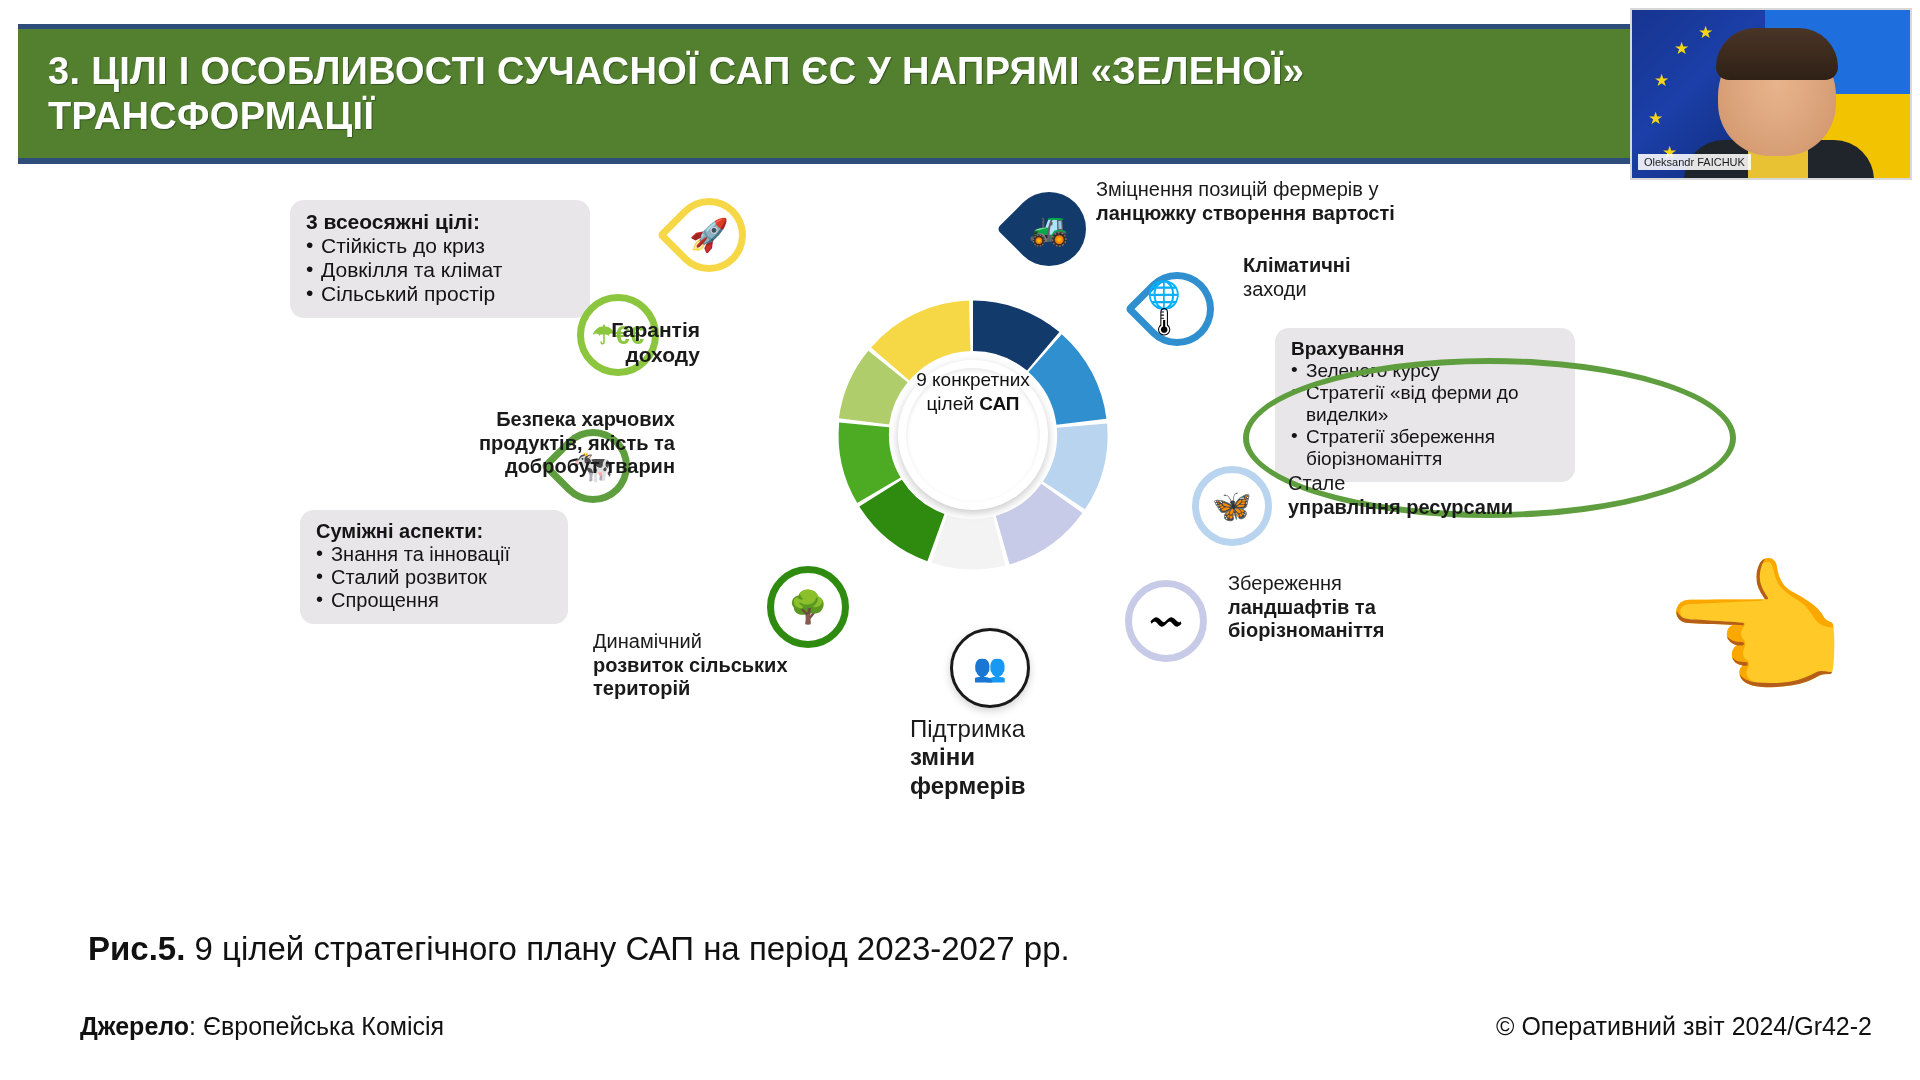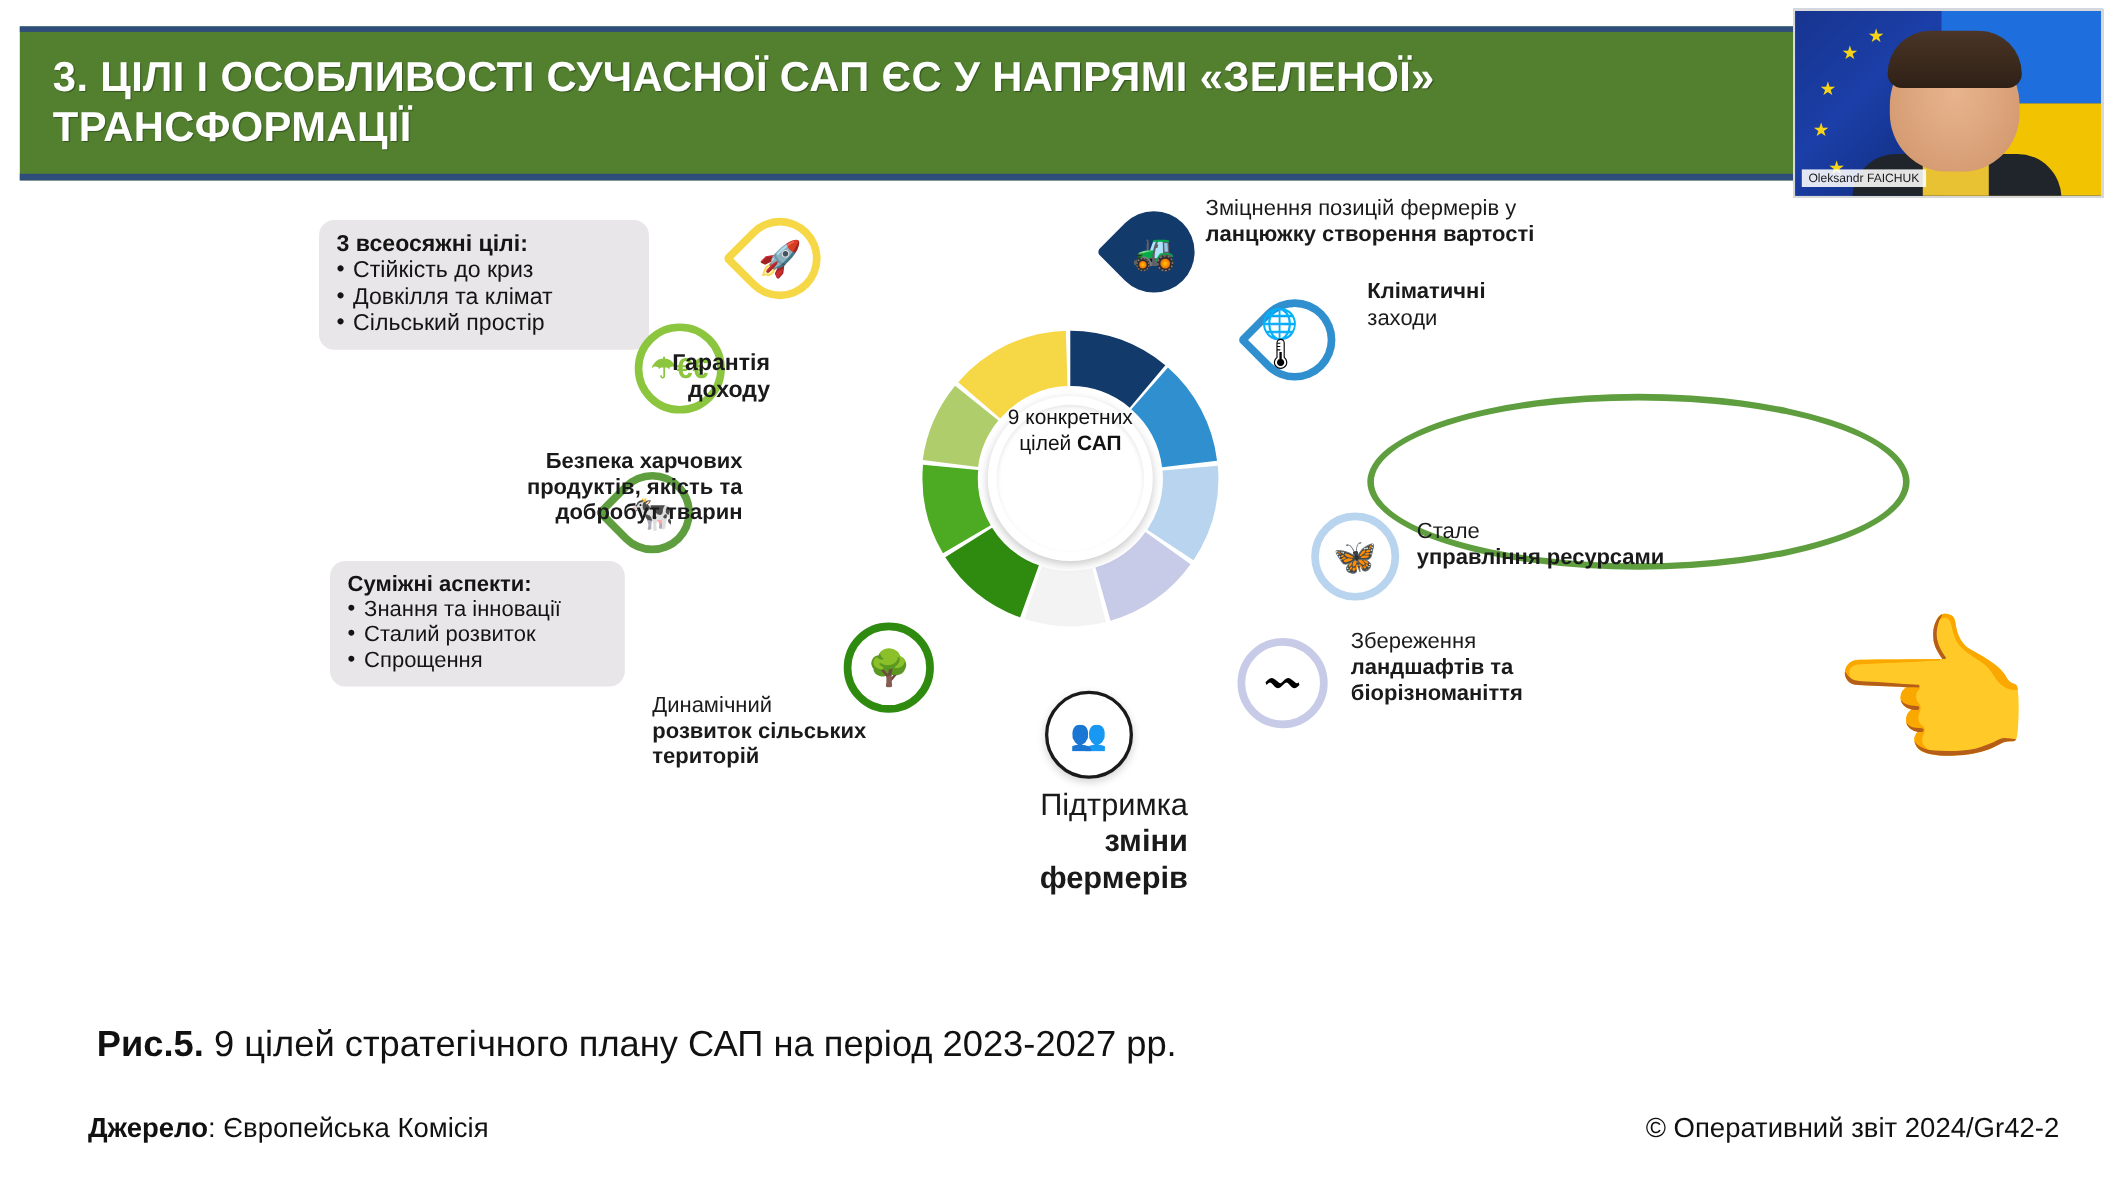--- a/index.html
+++ b/index.html
@@ -214,20 +214,28 @@
 
     <div class="greybox" style="left:300px; top:330px; width:268px; font-size:20px;">
       <div class="gb-title">Суміжні аспекти:</div>
       <ul>
         <li>Знання та інновації</li>
         <li>Сталий розвиток</li>
         <li>Спрощення</li>
       </ul>
     </div>
 
+    <div class="greybox" style="left:1275px; top:148px; width:300px; font-size:19px;">
+      <div class="gb-title">Врахування</div>
+      <ul>
+        <li>Зеленого курсу</li>
+        <li>Стратегії «від ферми до виделки»</li>
+        <li>Стратегії збереження біорізноманіття</li>
+      </ul>
+    </div>
     <div class="highlight-ellipse"></div>
 
     <div class="pin" style="left:672px; top:18px; border:7px solid #f6d745; background:#fff;">
       <div class="pin-in">🚀</div>
     </div>
 
     <div class="pin" style="left:1012px; top:12px; background:#123a6b; color:#fff;">
       <div class="pin-in">🚜</div>
     </div>
 
@@ -291,21 +299,21 @@
       <div class="bold">ландшафтів та</div>
       <div class="bold">біорізноманіття</div>
     </div>
 
     <div class="lbl" style="left:593px; top:450px; font-size:20px;">
       <div class="light">Динамічний</div>
       <div class="bold">розвиток сільських</div>
       <div class="bold">територій</div>
     </div>
 
-    <div class="lbl" style="left:910px; top:535px; width:170px; text-align:right; font-size:28px;">
+    <div class="lbl" style="left:910px; top:535px; width:170px; text-align:left; font-size:24px;">
       <div class="light">Підтримка</div>
       <div class="bold">зміни фермерів</div>
     </div>
 
     <div class="hand" style="left:1665px; top:375px;">👉</div>
 
   </div>
 
   <div class="caption">
     <b>Рис.5.</b><span> 9 цілей стратегічного плану САП на період 2023-2027 рр.</span>

